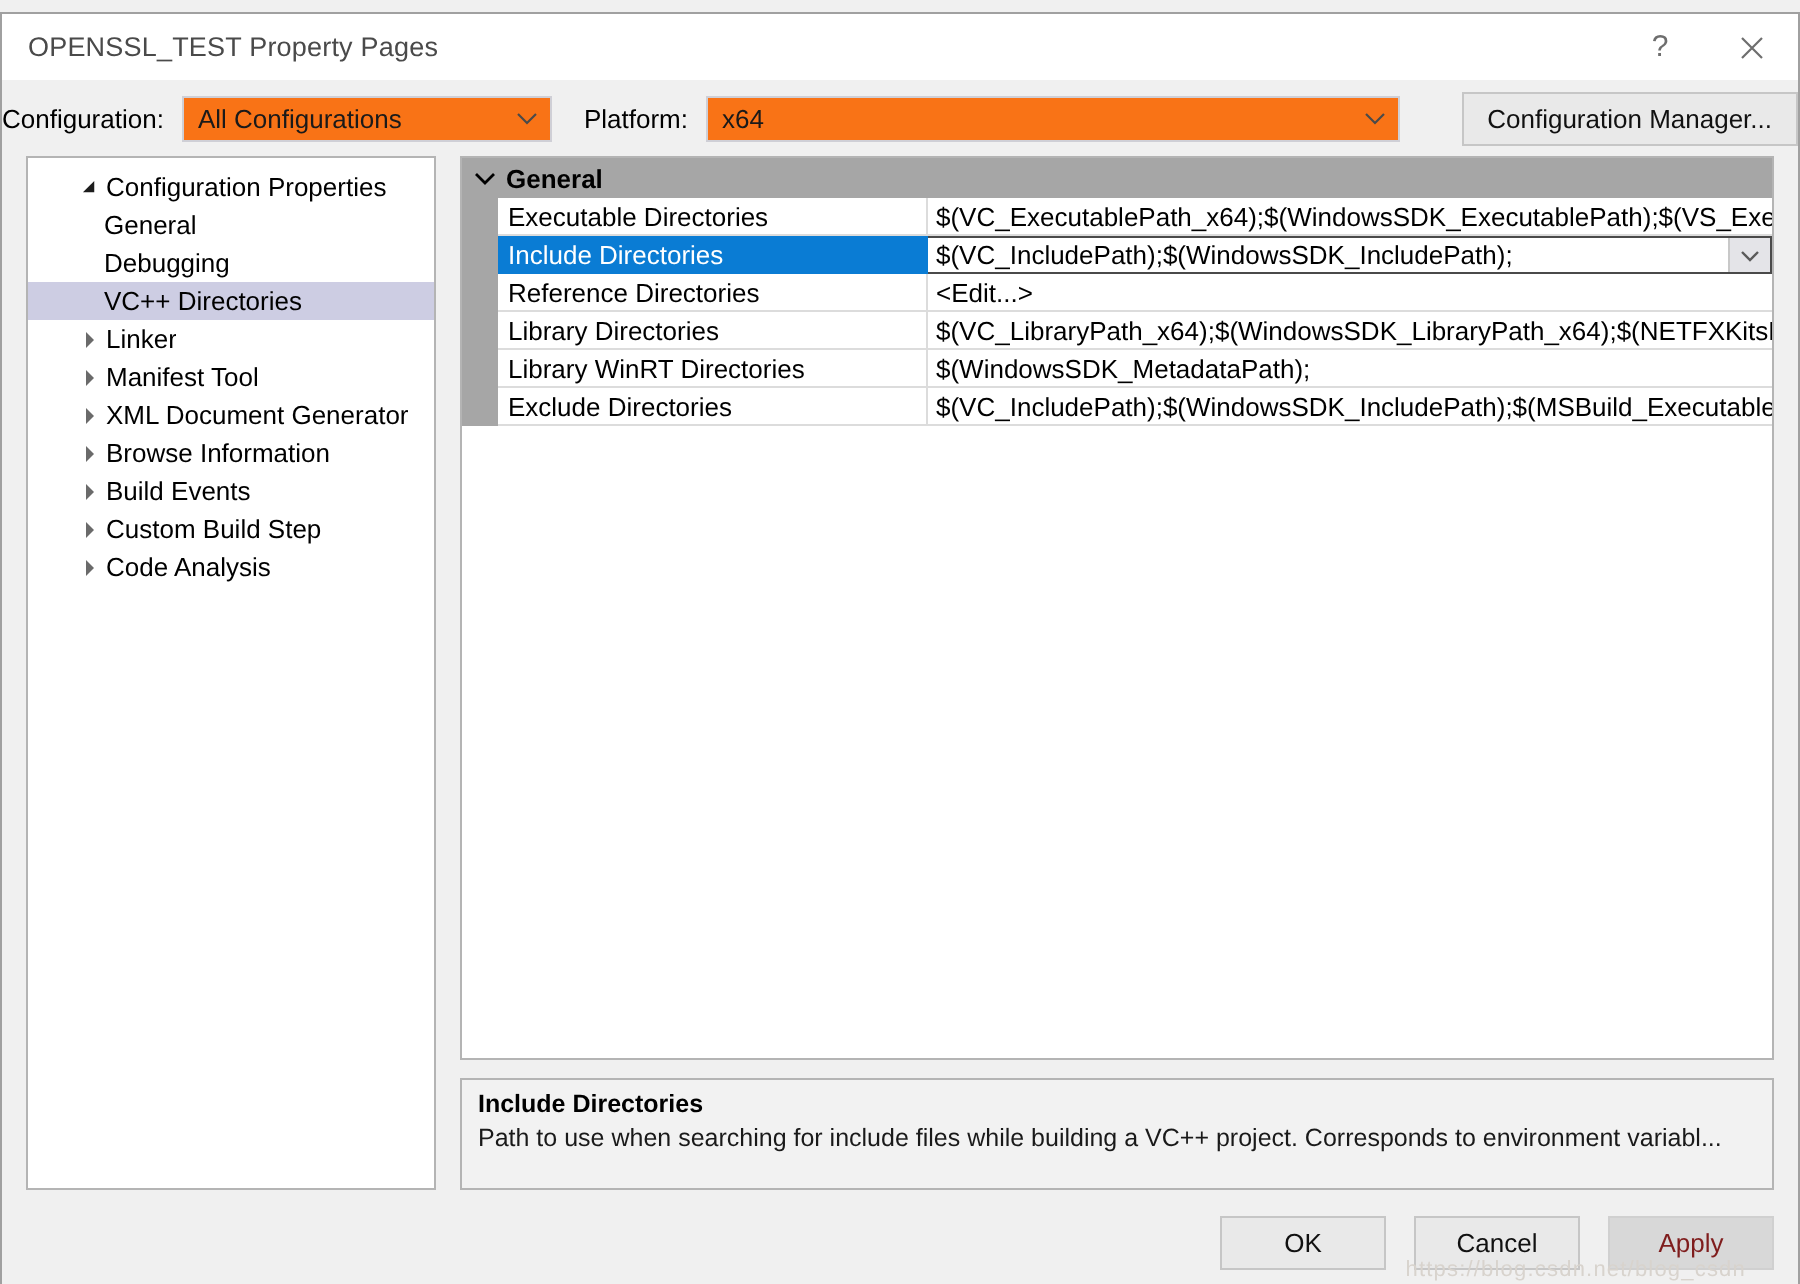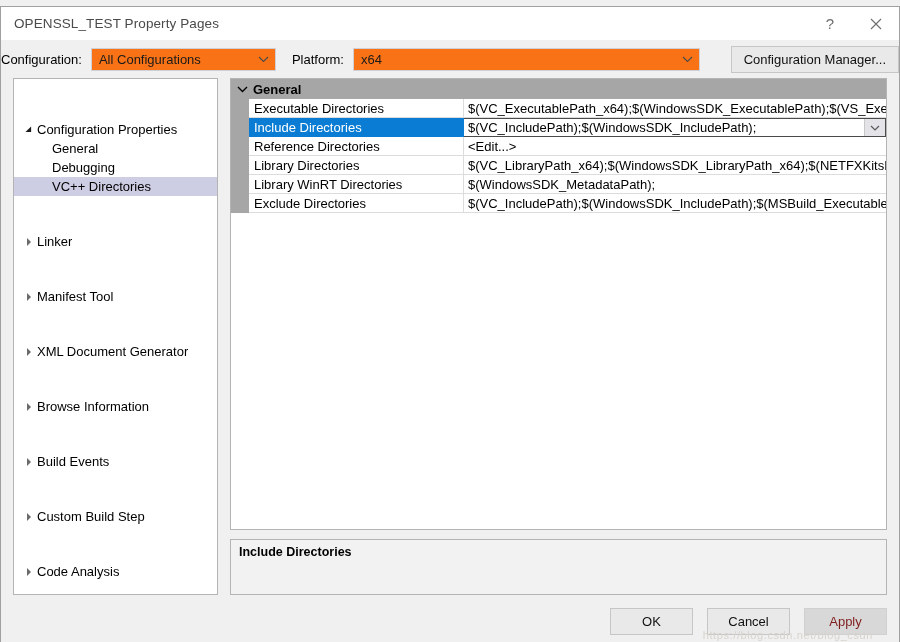--- a/index.html
+++ b/index.html
@@ -156,21 +156,21 @@
     padding-right: 4px;
   }
   .tree-item .expander {
     width: 16px;
     min-width: 16px;
     display: flex;
     align-items: center;
     justify-content: center;
   }
   .tree-item .tlabel { overflow: hidden; text-overflow: ellipsis; }
-  .tree-item.depth1 { padding-left: 7px; margin-top: 36px; }
+  .tree-item.depth1 { padding-left: 23px; }
   .tree-item.depth2 { padding-left: 22px; }
   .tree-item.selected {
     background: #cdcde3;
   }
   .tri-open {
     width: 0; height: 0;
     border-left: 4px solid #1c1c1c;
     border-top: 4px solid transparent;
     border-bottom: 4px solid transparent;
     transform: rotate(45deg) translate(1px, 0px);
@@ -521,20 +521,21 @@
               <div class="gutter"></div>
               <div class="pname">Exclude Directories</div>
               <div class="pval">$(VC_IncludePath);$(WindowsSDK_IncludePath);$(MSBuild_ExecutablePath);</div>
             </div>
           </div>
         <div class="grid-blank"></div>
       </div>
 
       <div class="desc-panel">
         <div class="desc-title">Include Directories</div>
+        <div class="desc-text">Path to use when searching for include files while building a VC++ project.  Corresponds to environment variabl...</div>
       </div>
 
     </div>
   </div>
 
   <div class="footer">
     <div class="watermark">https://blog.csdn.net/blog_csdn</div>
     <div class="fbtn">OK</div>
     <div class="fbtn">Cancel</div>
     <div class="fbtn disabled">Apply</div>

